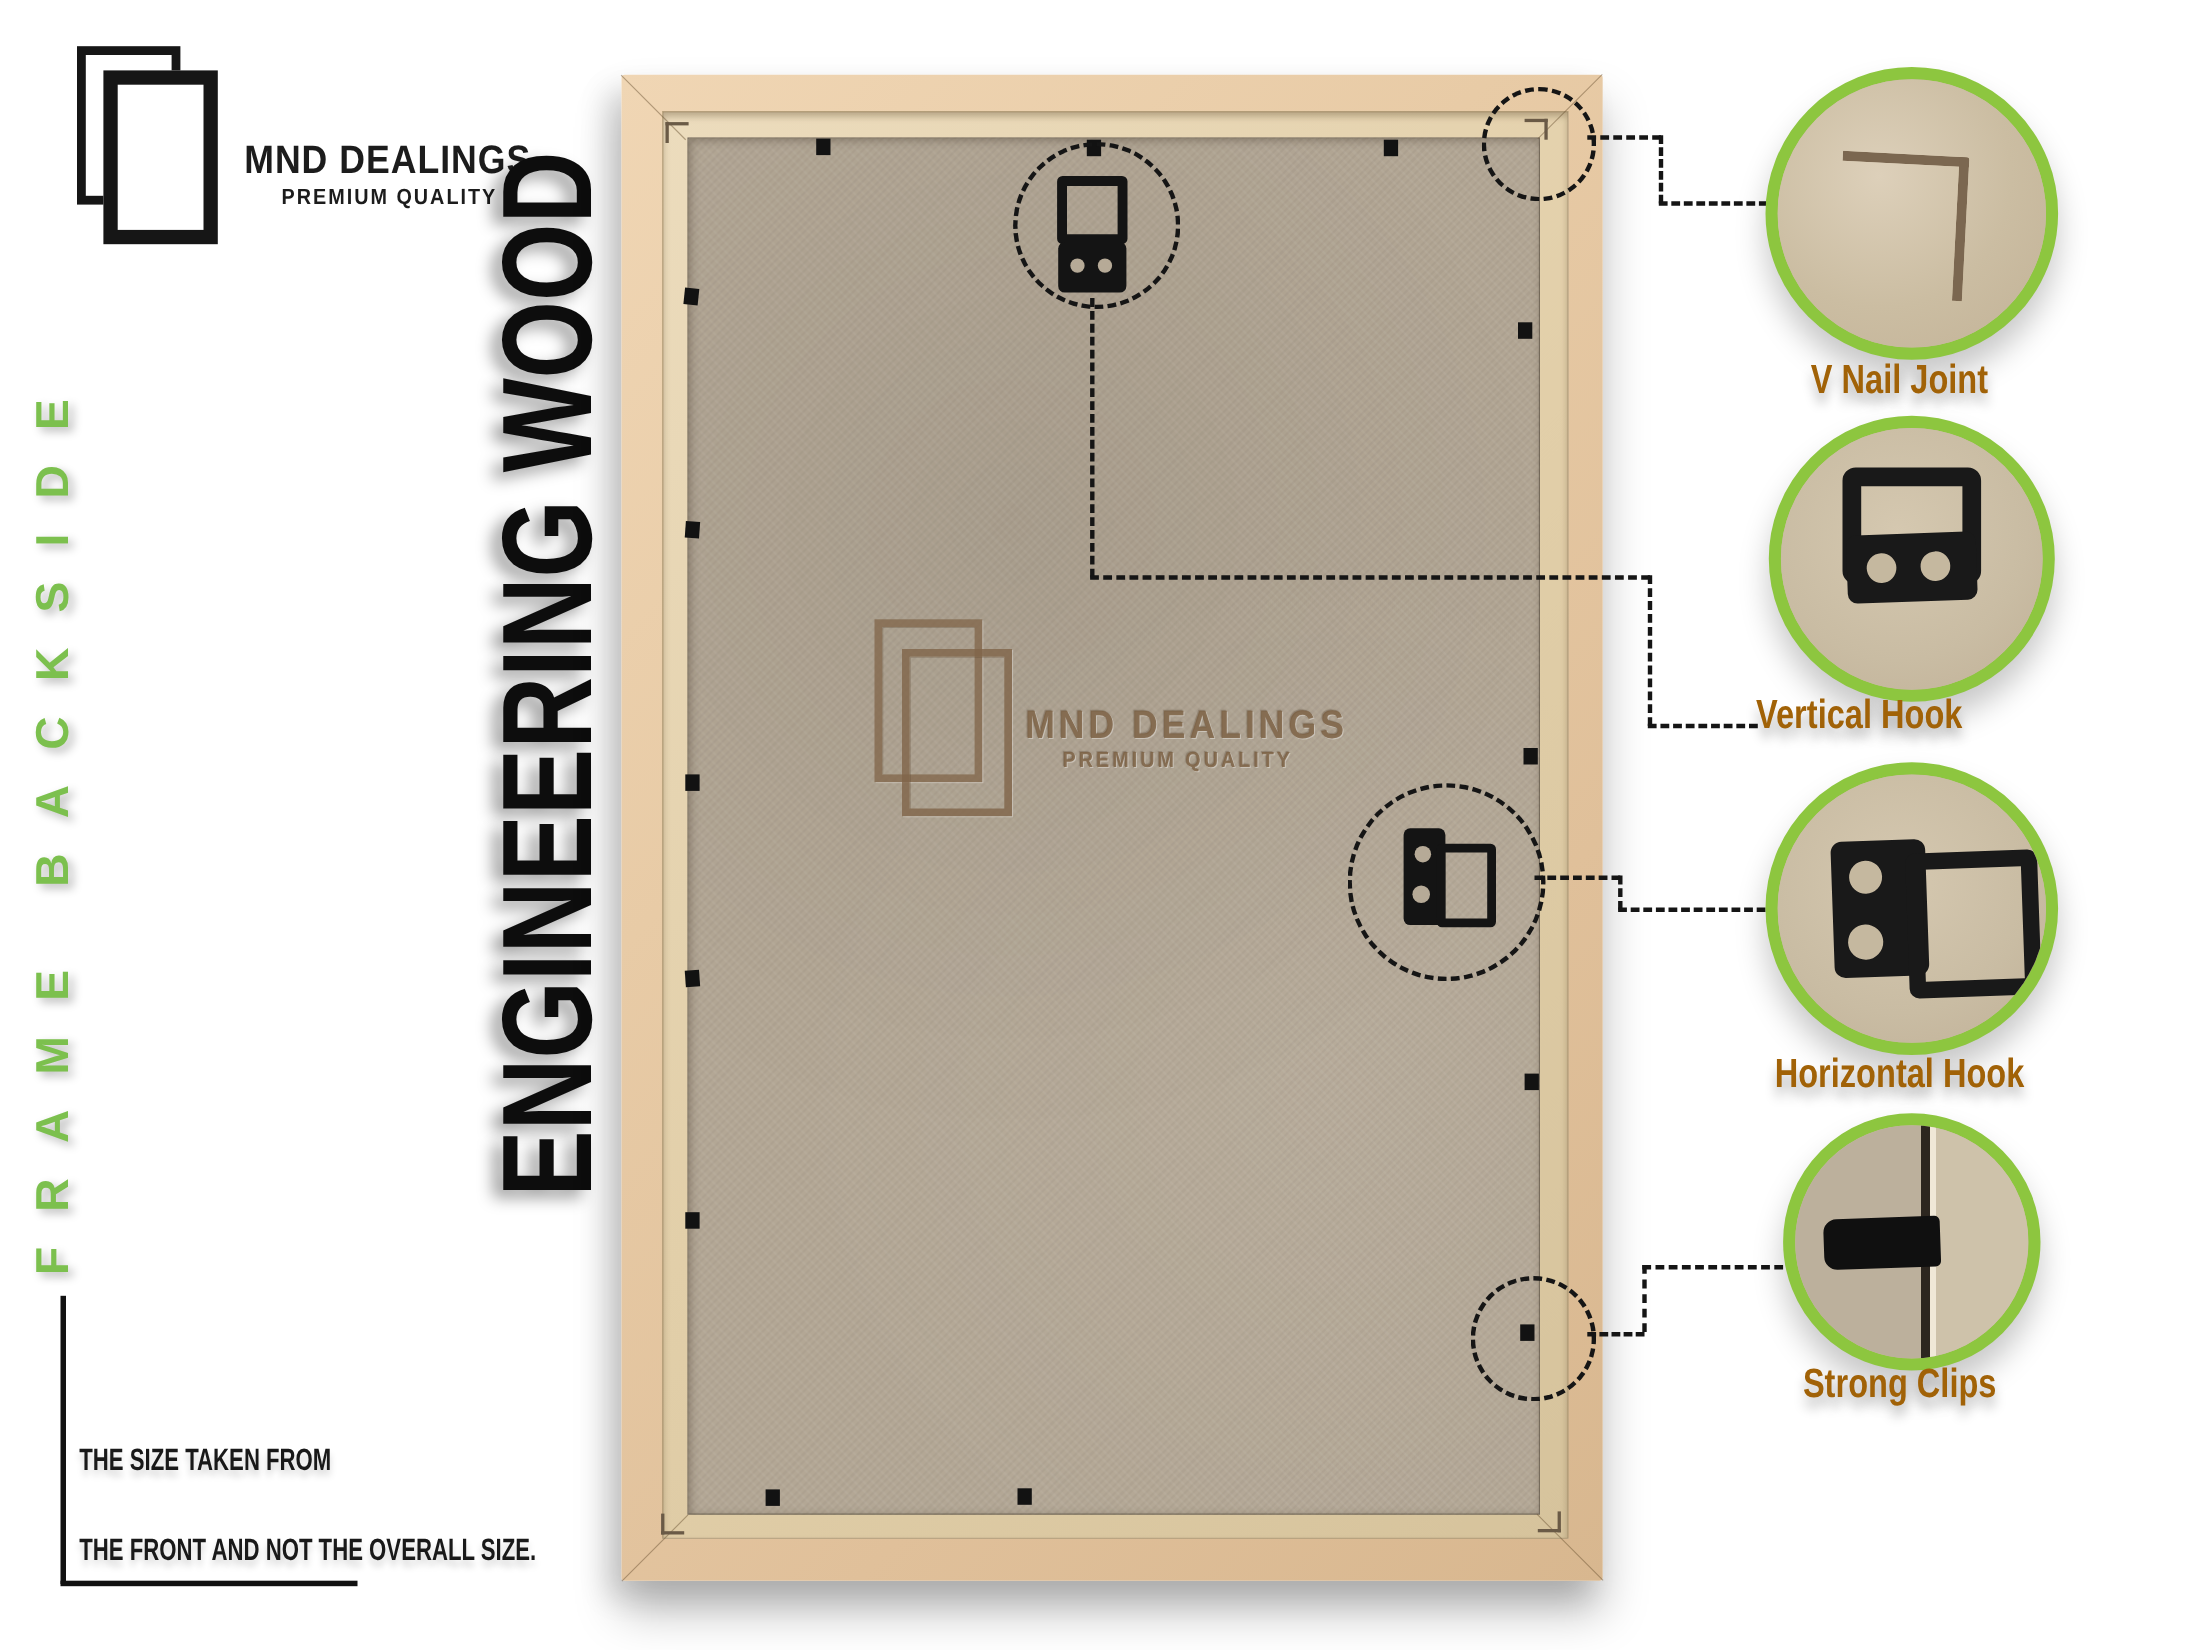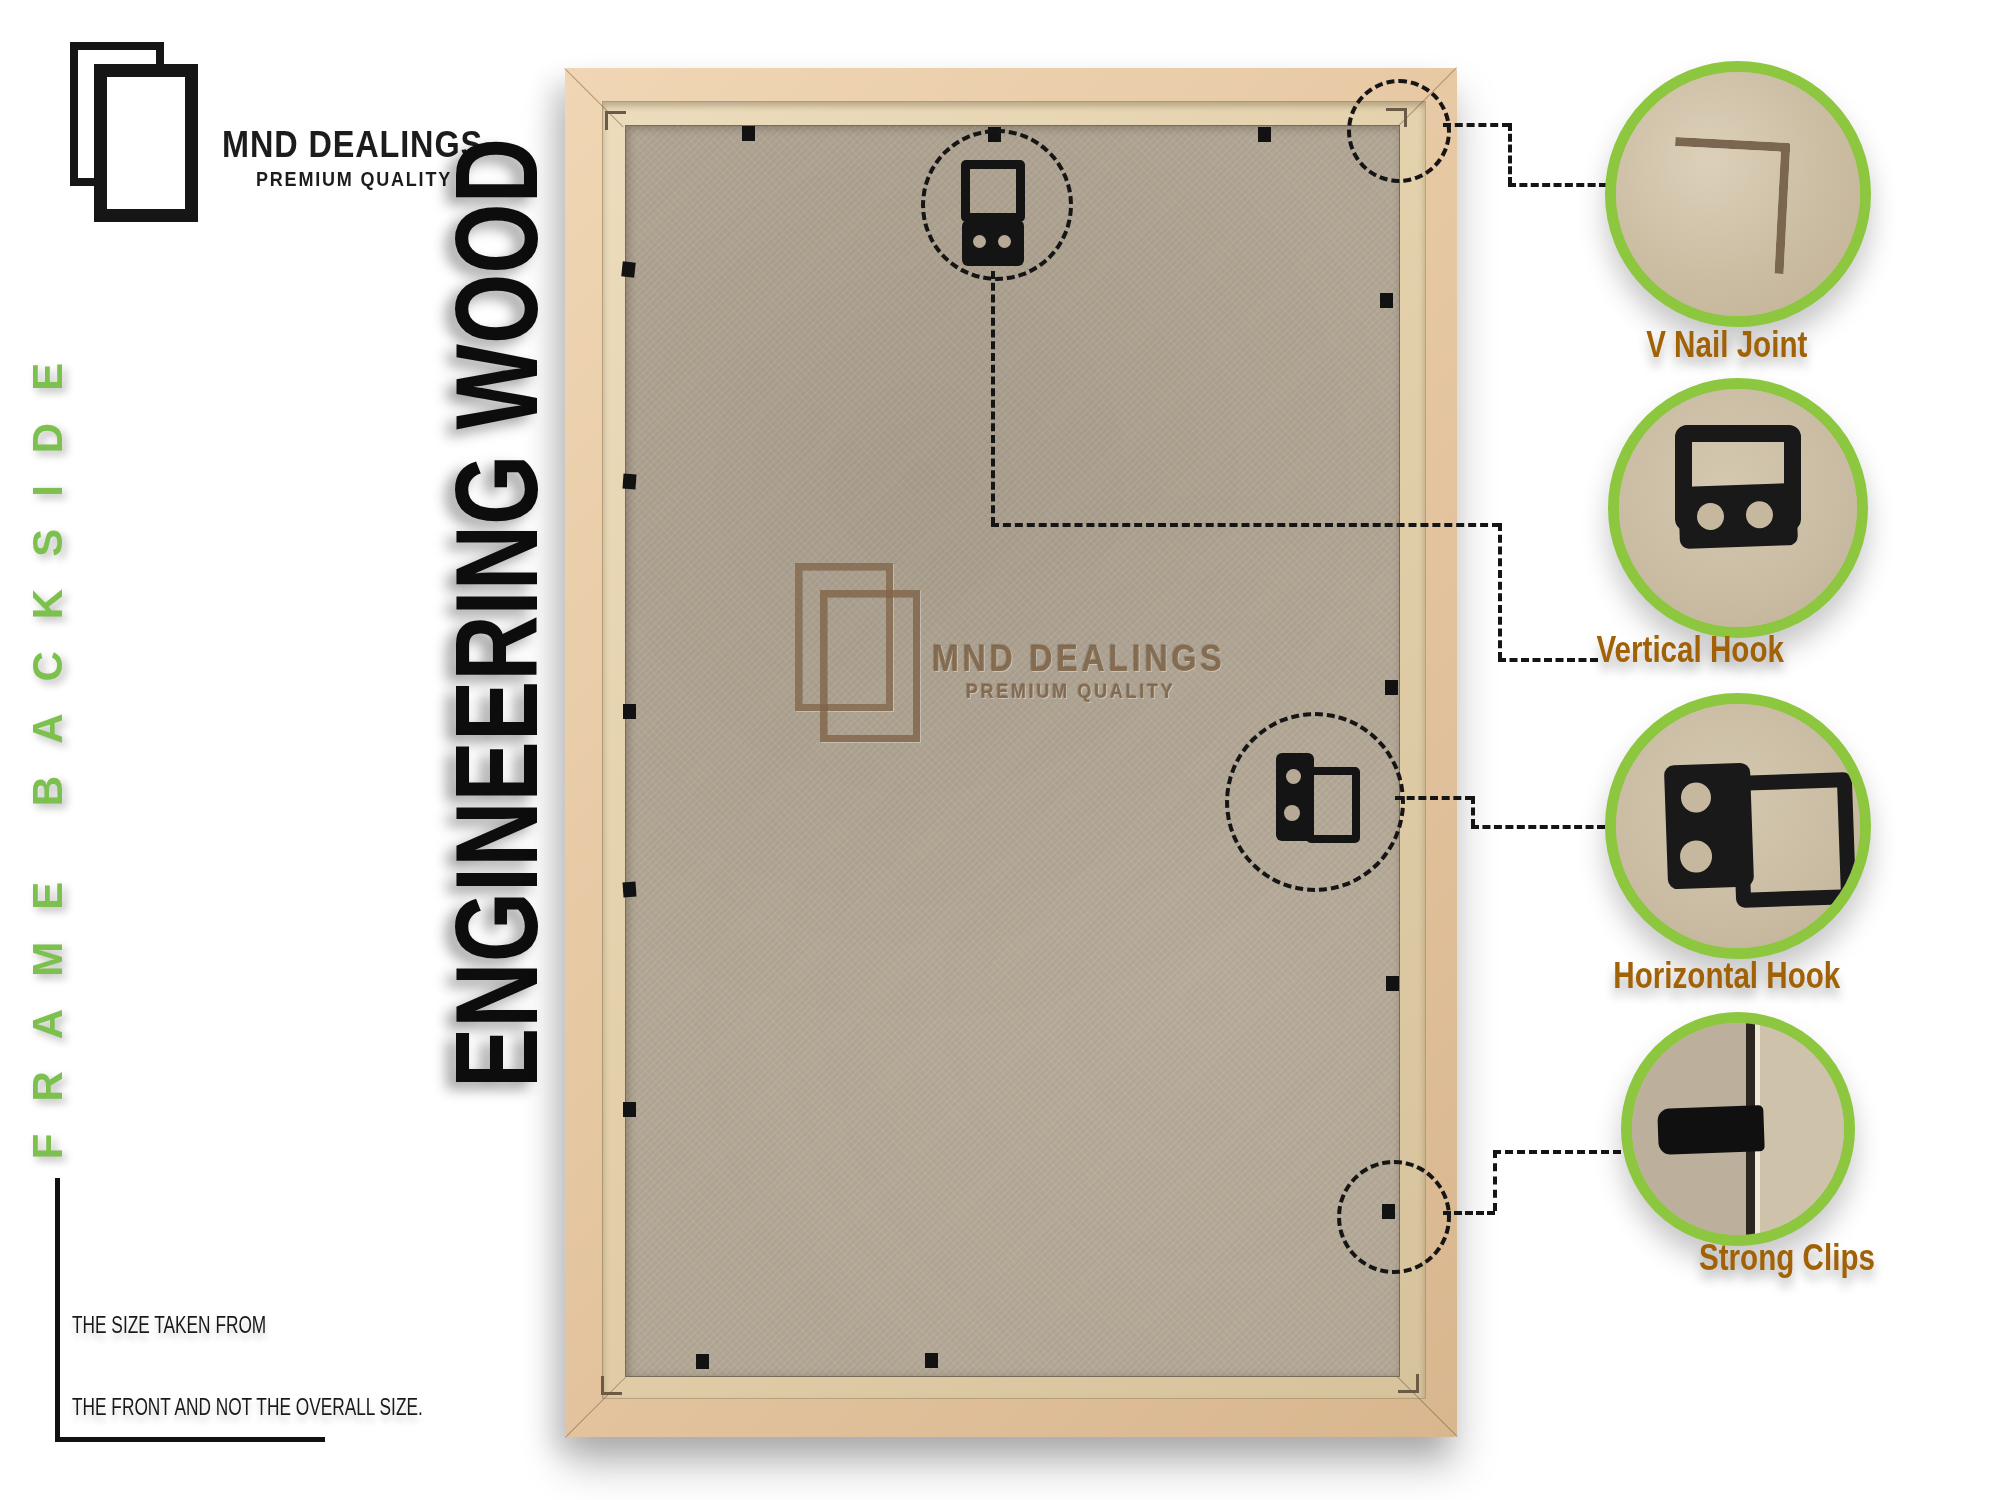--- a/index.html
+++ b/index.html
@@ -19,21 +19,21 @@
     font-size:42px;font-weight:bold;letter-spacing:32px;color:var(--green-text,#7cc04e);
     text-align:center;white-space:nowrap;text-shadow:-4px 4px 9px rgba(0,0,0,0.28);}
 
   
   .material-label{left:-15px;top:654px;width:1024px;height:112px;line-height:112px;transform:rotate(-90deg);
     font-size:116px;font-weight:bold;color:#0d0d0d;text-align:center;white-space:nowrap;
     text-shadow:-9px -9px 16px rgba(0,0,0,0.38);}
   .material-label .squeeze{display:inline-block;transform:scaleX(0.78);transform-origin:center;}
 
   
-  .note-line{font-size:24px;font-weight:normal;color:#191919;white-space:nowrap;text-shadow:0 6px 8px rgba(0,0,0,0.18);}
+  .note-line{font-size:28px;font-weight:bold;color:#191919;white-space:nowrap;text-shadow:0 6px 8px rgba(0,0,0,0.18);}
   .note-line .cnd{display:inline-block;transform:scaleX(0.72);transform-origin:left center;}
   .note-vline{left:55px;top:1178px;height:262px;border-left:5px solid #111;}
   .note-hline{left:55px;top:1437px;width:270px;border-top:5px solid #111;}
 
   
   .frame-wood{left:565px;top:68px;width:892px;height:1369px;border-radius:3px;
     background:linear-gradient(135deg,#f0d6b4 0%,#e8cba6 35%,#e0c09a 70%,#d8b78f 100%);
     box-shadow:0 28px 42px rgba(0,0,0,0.25),-14px 14px 26px rgba(0,0,0,0.12);}
   .frame-lip{left:37px;top:33px;width:822px;height:1296px;
     background:linear-gradient(135deg,#ecdcbd 0%,#e2cfa9 50%,#d6c39c 100%);
@@ -195,15 +195,15 @@
       <div style="position:absolute;left:13px;top:76px;width:32px;height:32px;border-radius:50%;background:#c5b89f;"></div>
     </div>
     <div style="position:absolute;left:118px;top:70px;width:90px;height:102px;border:15px solid #191919;border-radius:9px;transform:rotate(-2deg);"></div>
   </div>
   <div class="abs callout-label" style="left:1557px;top:955px;width:340px;"><span class="cnd">Horizontal Hook</span></div>
 
   <div class="abs callout-circle" style="left:1621px;top:1012px;width:212px;height:212px;">
     <div style="position:absolute;inset:0;background:linear-gradient(90deg,#bcb09c 0 54%,#2c261f 54% 58%,#f0e8d7 58% 60.5%,#cec2aa 60.5% 100%);"></div>
     <div style="position:absolute;left:26px;top:84px;width:106px;height:46px;background:#101010;border-radius:12px 5px 5px 12px;transform:rotate(-2deg);"></div>
   </div>
-  <div class="abs callout-label" style="left:1557px;top:1237px;width:340px;text-align:right;"><span class="cnd">Strong Clips</span></div>
+  <div class="abs callout-label" style="left:1557px;top:1237px;width:340px;"><span class="cnd">Strong Clips</span></div>
 
 </div>
 
 </body></html>

